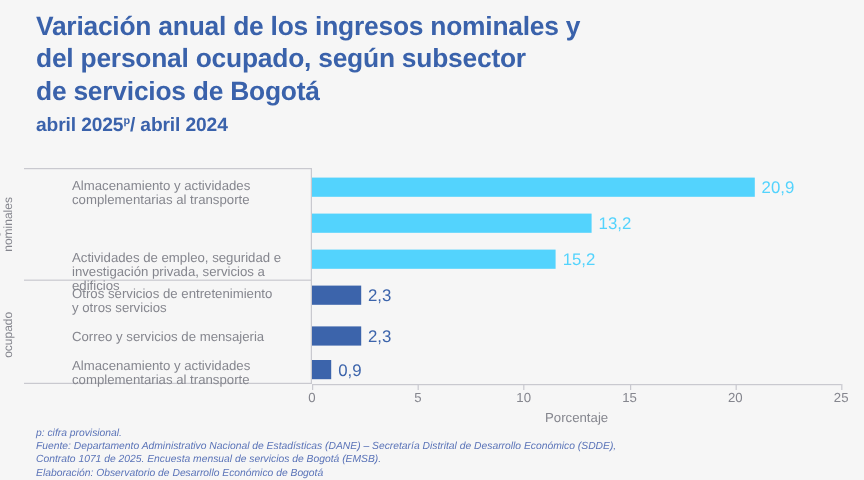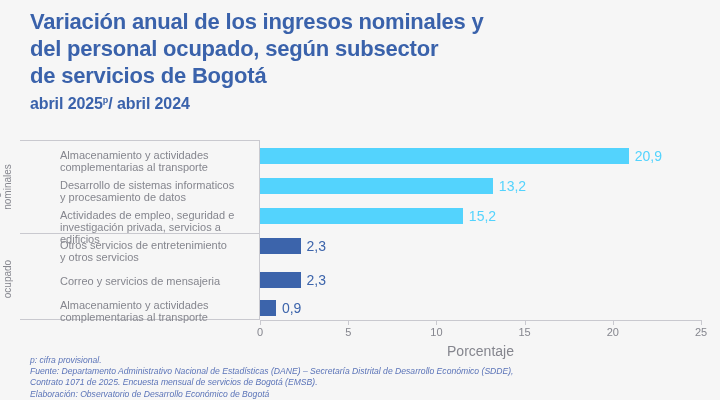--- a/index.html
+++ b/index.html
@@ -161,21 +161,21 @@
     color: #85868e;
     transform: translateX(-50%);
     white-space: nowrap;
   }
   .axis-title {
     position: absolute;
     top: 203px;
     left: 240px;
     width: 441px;
     text-align: center;
-    font-size: 14px;
+    font-size: 11px;
     color: #85868e;
   }
 
   
   .footnotes {
     position: absolute;
     left: 30px;
     top: 355px;
     width: 670px;
     color: #5b74b8;
@@ -199,22 +199,20 @@
   <div class="label-panel">
     <div class="group-divider"></div>
     <div class="group-label group-label-ingresos">Ingresos
 nominales</div>
     <div class="group-label group-label-personal">Personal
 ocupado</div>
 
     <div class="cat-labels">
       <div class="cat-label" style="top:8px">Almacenamiento y actividades
 complementarias al transporte</div>
-      <div class="cat-label" style="top:38px">Desarrollo de sistemas informaticos
-y procesamiento de datos</div>
       <div class="cat-label" style="top:68px">Actividades de empleo, seguridad e
 investigación privada, servicios a edificios</div>
       <div class="cat-label" style="top:98px">Otros servicios de entretenimiento
 y otros servicios</div>
       <div class="cat-label" style="top:134px">Correo y servicios de mensajeria</div>
       <div class="cat-label" style="top:158px">Almacenamiento y actividades
 complementarias al transporte</div>
     </div>
   </div>
 

